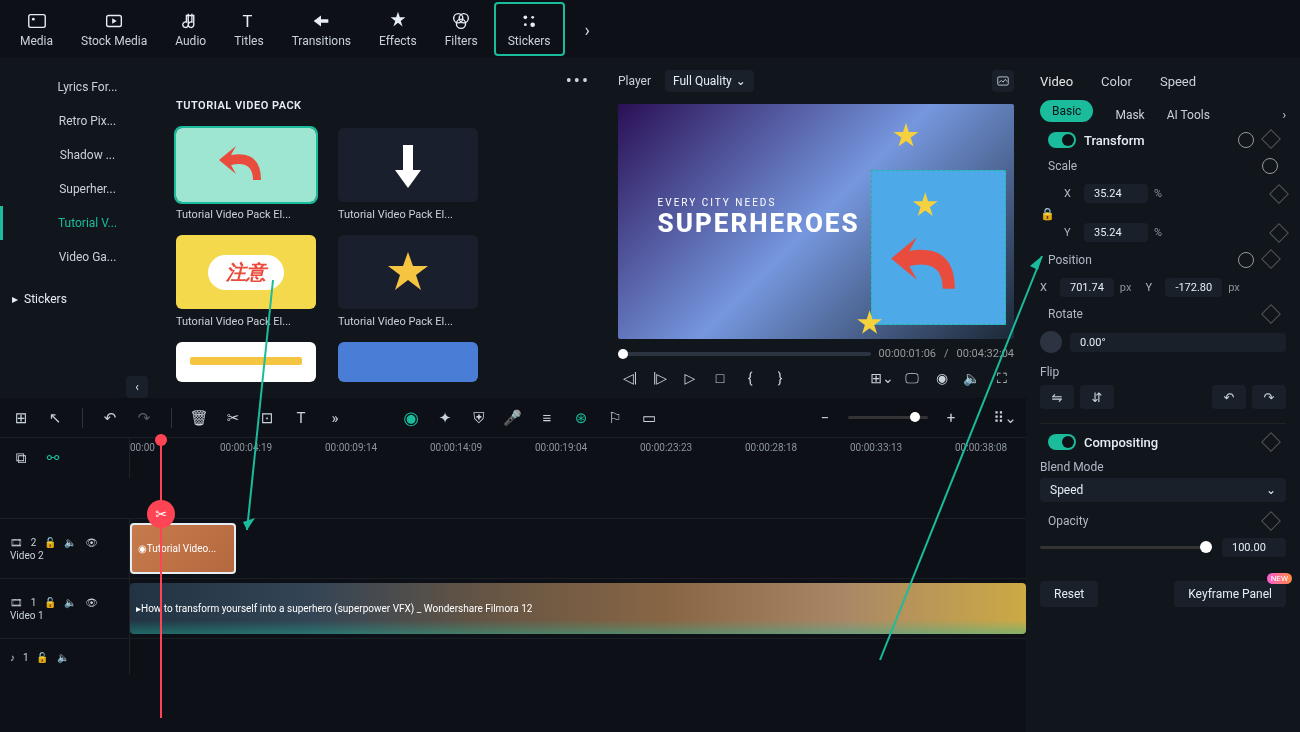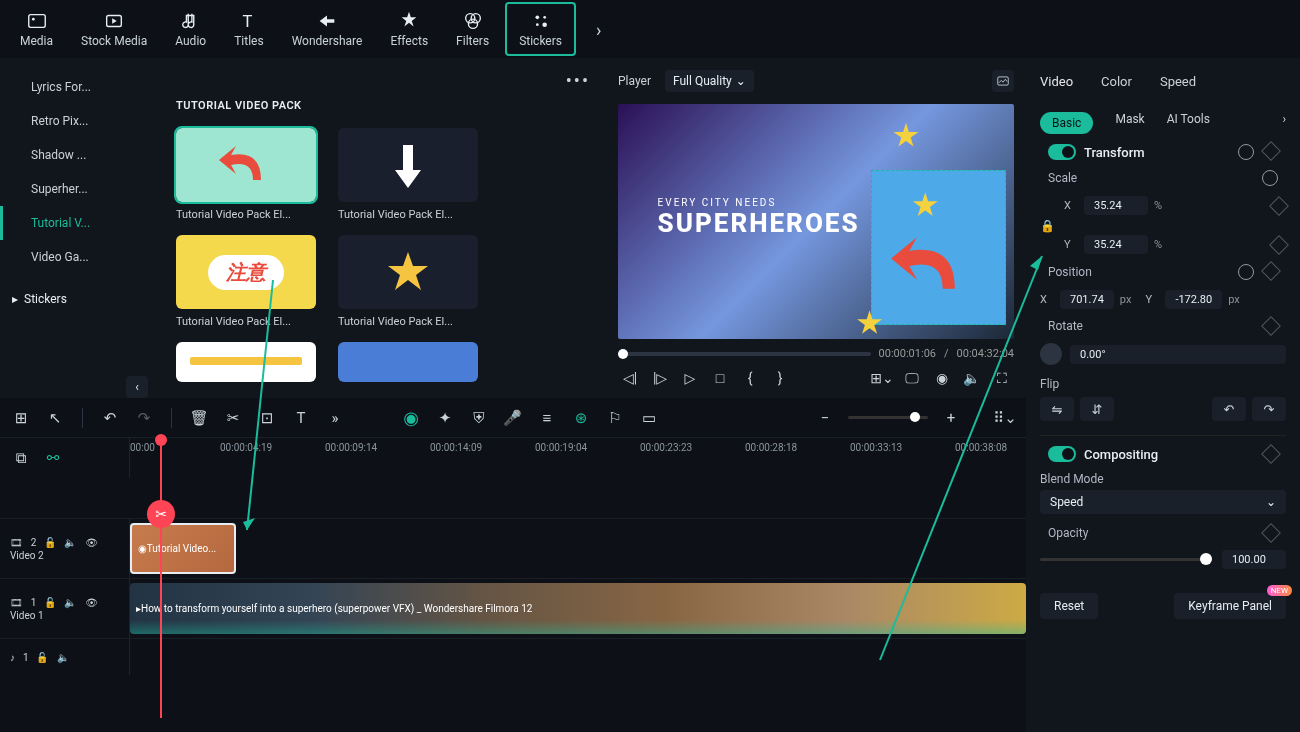--- a/index.html
+++ b/index.html
@@ -10,21 +10,21 @@
 .navitem{display:flex;flex-direction:column;align-items:center;justify-content:center;gap:2px;padding:6px 12px;color:#c9d1d9;cursor:pointer;border-radius:4px;font-size:12px;}
 .navitem.active{border:2px solid #1abc9c;}
 .navitem svg{width:22px;height:22px;fill:#e6edf3;}
 .nav-chevron{margin-left:4px;font-size:18px;color:#c9d1d9;padding:0 12px;cursor:pointer;}
 
 
 .maingrid{display:grid;grid-template-columns:160px 446px 420px 274px;grid-template-rows:340px 334px;}
 .cell{background:#11161c;}
 
 
-.sidebar{grid-column:1;grid-row:1;padding-top:12px;overflow:hidden;position:relative;}
+.sidebar{grid-column:1;grid-row:1;padding-top:12px;overflow:hidden;position:relative;text-align:center;}
 .sidebar-item{padding:10px 16px 10px 28px;color:#c9d1d9;font-size:12px;cursor:pointer;border-left:3px solid transparent;white-space:nowrap;overflow:hidden;text-overflow:ellipsis;}
 .sidebar-item.active{color:#1abc9c;border-left-color:#1abc9c;}
 .sidebar-cat{display:flex;align-items:center;gap:6px;padding:10px 12px;cursor:pointer;margin-top:8px;font-size:12px;}
 .sidebar-collapse{position:absolute;bottom:0;right:12px;width:22px;height:22px;background:#1a2029;border-radius:4px;display:flex;align-items:center;justify-content:center;cursor:pointer;}
 
 
 .assets{grid-column:2;grid-row:1;padding:12px 16px;overflow:hidden;position:relative;}
 .assets-header{display:flex;justify-content:flex-end;margin-bottom:8px;}
 .dotmenu{font-size:18px;letter-spacing:2px;cursor:pointer;color:#c9d1d9;}
 .assets-pack-title{font-size:11px;font-weight:600;color:#e6edf3;margin-bottom:16px;letter-spacing:0.5px;}
@@ -51,21 +51,21 @@
 .scrub-handle{position:absolute;left:0;width:10px;height:10px;background:#fff;border-radius:50%;top:-3px;cursor:pointer;}
 .timecode{font-size:11px;color:#999;}
 .transport{display:flex;align-items:center;gap:6px;margin-top:6px;}
 .tbtn{width:24px;height:24px;display:flex;align-items:center;justify-content:center;cursor:pointer;font-size:14px;color:#c9d1d9;}
 
 
 .inspector{grid-column:4;grid-row:1 / span 2;background:#11161c;padding:8px 14px;overflow:hidden;position:relative;}
 .insp-tabs{display:flex;gap:28px;height:30px;align-items:center;}
 .insp-tab{font-size:13px;color:#c9d1d9;cursor:pointer;}
 .insp-tab.active{color:#e5e5e5;}
-.insp-subtabs{display:flex;align-items:flex-start;gap:22px;margin:16px 0 10px;}
+.insp-subtabs{display:flex;align-items:flex-end;gap:22px;margin:4px 0 10px;}
 .pill{background:#1abc9c;color:#0d1117;padding:4px 12px;border-radius:12px;font-size:12px;cursor:pointer;}
 .subtab{font-size:12px;color:#c9d1d9;cursor:pointer;}
 .insp-row{display:flex;align-items:center;justify-content:space-between;margin:10px 8px;}
 .toggle{width:28px;height:16px;background:#1abc9c;border-radius:8px;position:relative;cursor:pointer;}
 .toggle::after{content:"";position:absolute;width:12px;height:12px;background:#0d1117;border-radius:50%;top:2px;right:2px;}
 .section-title{font-size:13px;color:#e6edf3;font-weight:500;}
 .label{font-size:12px;color:#b0b8c4;}
 .valbox{background:#1a2029;border-radius:4px;padding:3px 10px;font-size:11px;color:#e6edf3;min-width:64px;text-align:left;}
 .unit{font-size:11px;color:#8b949e;}
 .kf{width:14px;height:14px;border:1px solid #555;transform:rotate(45deg);cursor:pointer;}
@@ -136,21 +136,21 @@
   <div class="navitem">
       <svg viewBox="0 0 24 24">
         <text x="5" y="18" font-size="18" fill="#e6edf3">T</text>
       </svg>
       <span>Titles</span>
     </div>
   <div class="navitem">
       <svg viewBox="0 0 24 24">
         <path d="M4,12 12,6 12,10 20,10 20,14 12,14 12,18z" fill="#e6edf3"></path>
       </svg>
-      <span>Wondershare</span>
+      <span>Transitions</span>
     </div>
   <div class="navitem">
       <svg viewBox="0 0 24 24">
         <path d="M12,2l2,6 6,0 -5,4 2,6 -5,-4 -5,4 2,-6 -5,-4 6,0z" fill="#e6edf3"></path>
       </svg>
       <span>Effects</span>
     </div>
   <div class="navitem">
       <svg viewBox="0 0 24 24">
         <circle cx="9" cy="9" r="5" fill="none" stroke="#e6edf3" stroke-width="1.5"></circle>

